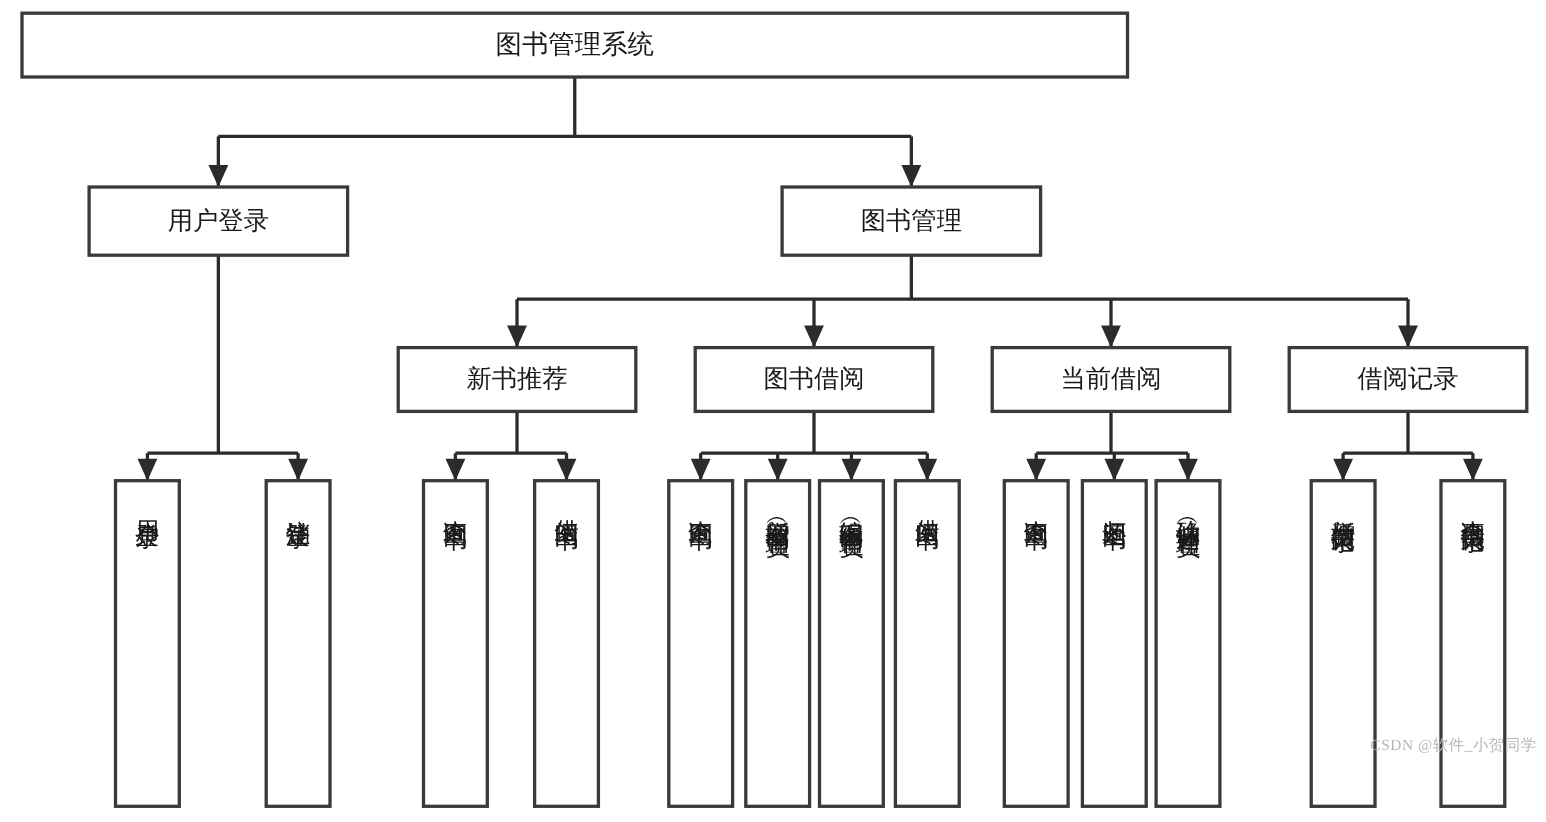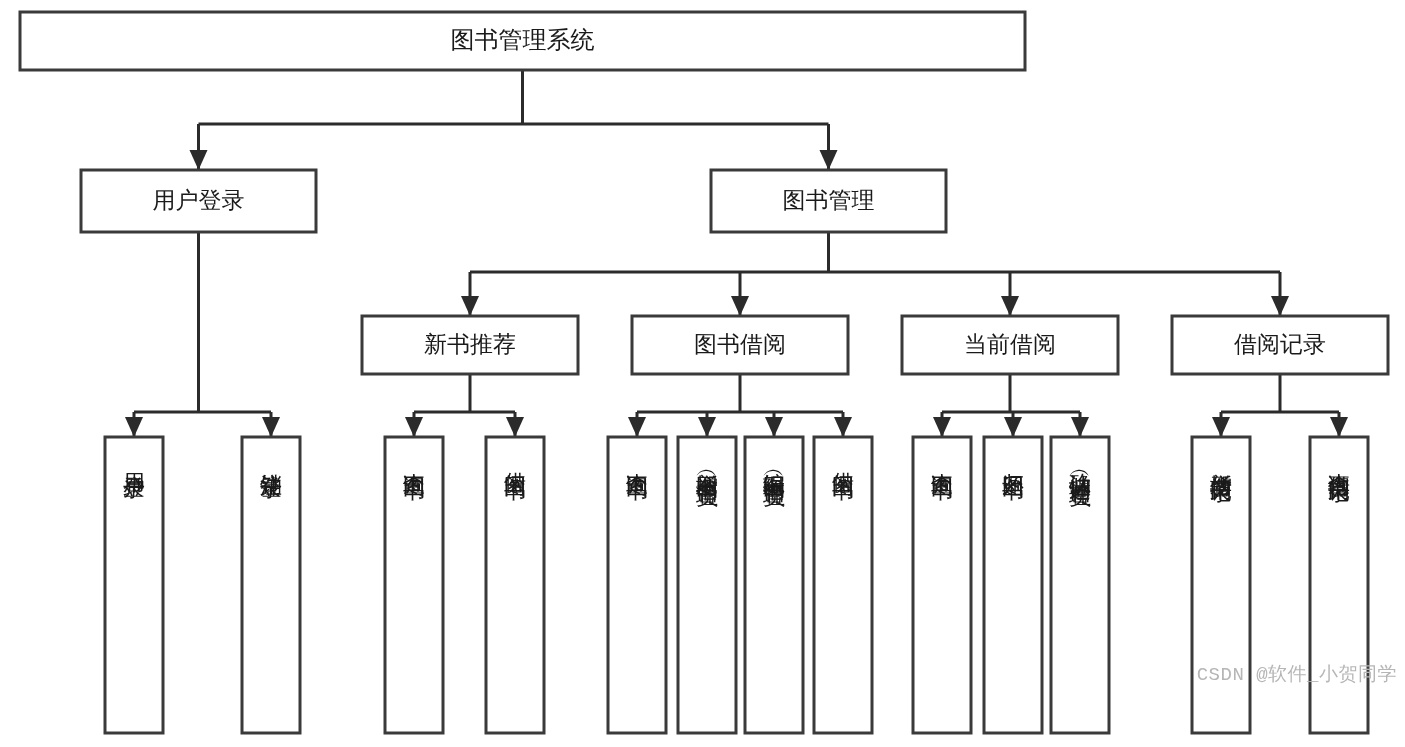--- a/index.html
+++ b/index.html
@@ -63,22 +63,22 @@
     display: flex;
     align-items: center;
     justify-content: flex-start;
     white-space: nowrap;
     pointer-events: none;
   }
   .watermark {
     position: absolute;
     right: 8px;
     bottom: 6px;
-    font-family: Liberation Mono, monospace;
-    font-size: 19px;
+    font-family: Liberation Serif, serif;
+    font-size: 14px;
     color: #b6b6b6;
     letter-spacing: 0.5px;
     white-space: nowrap;
   }
 </style>
 </head>
 <body>
 
 <div id="diagram-root">
 

